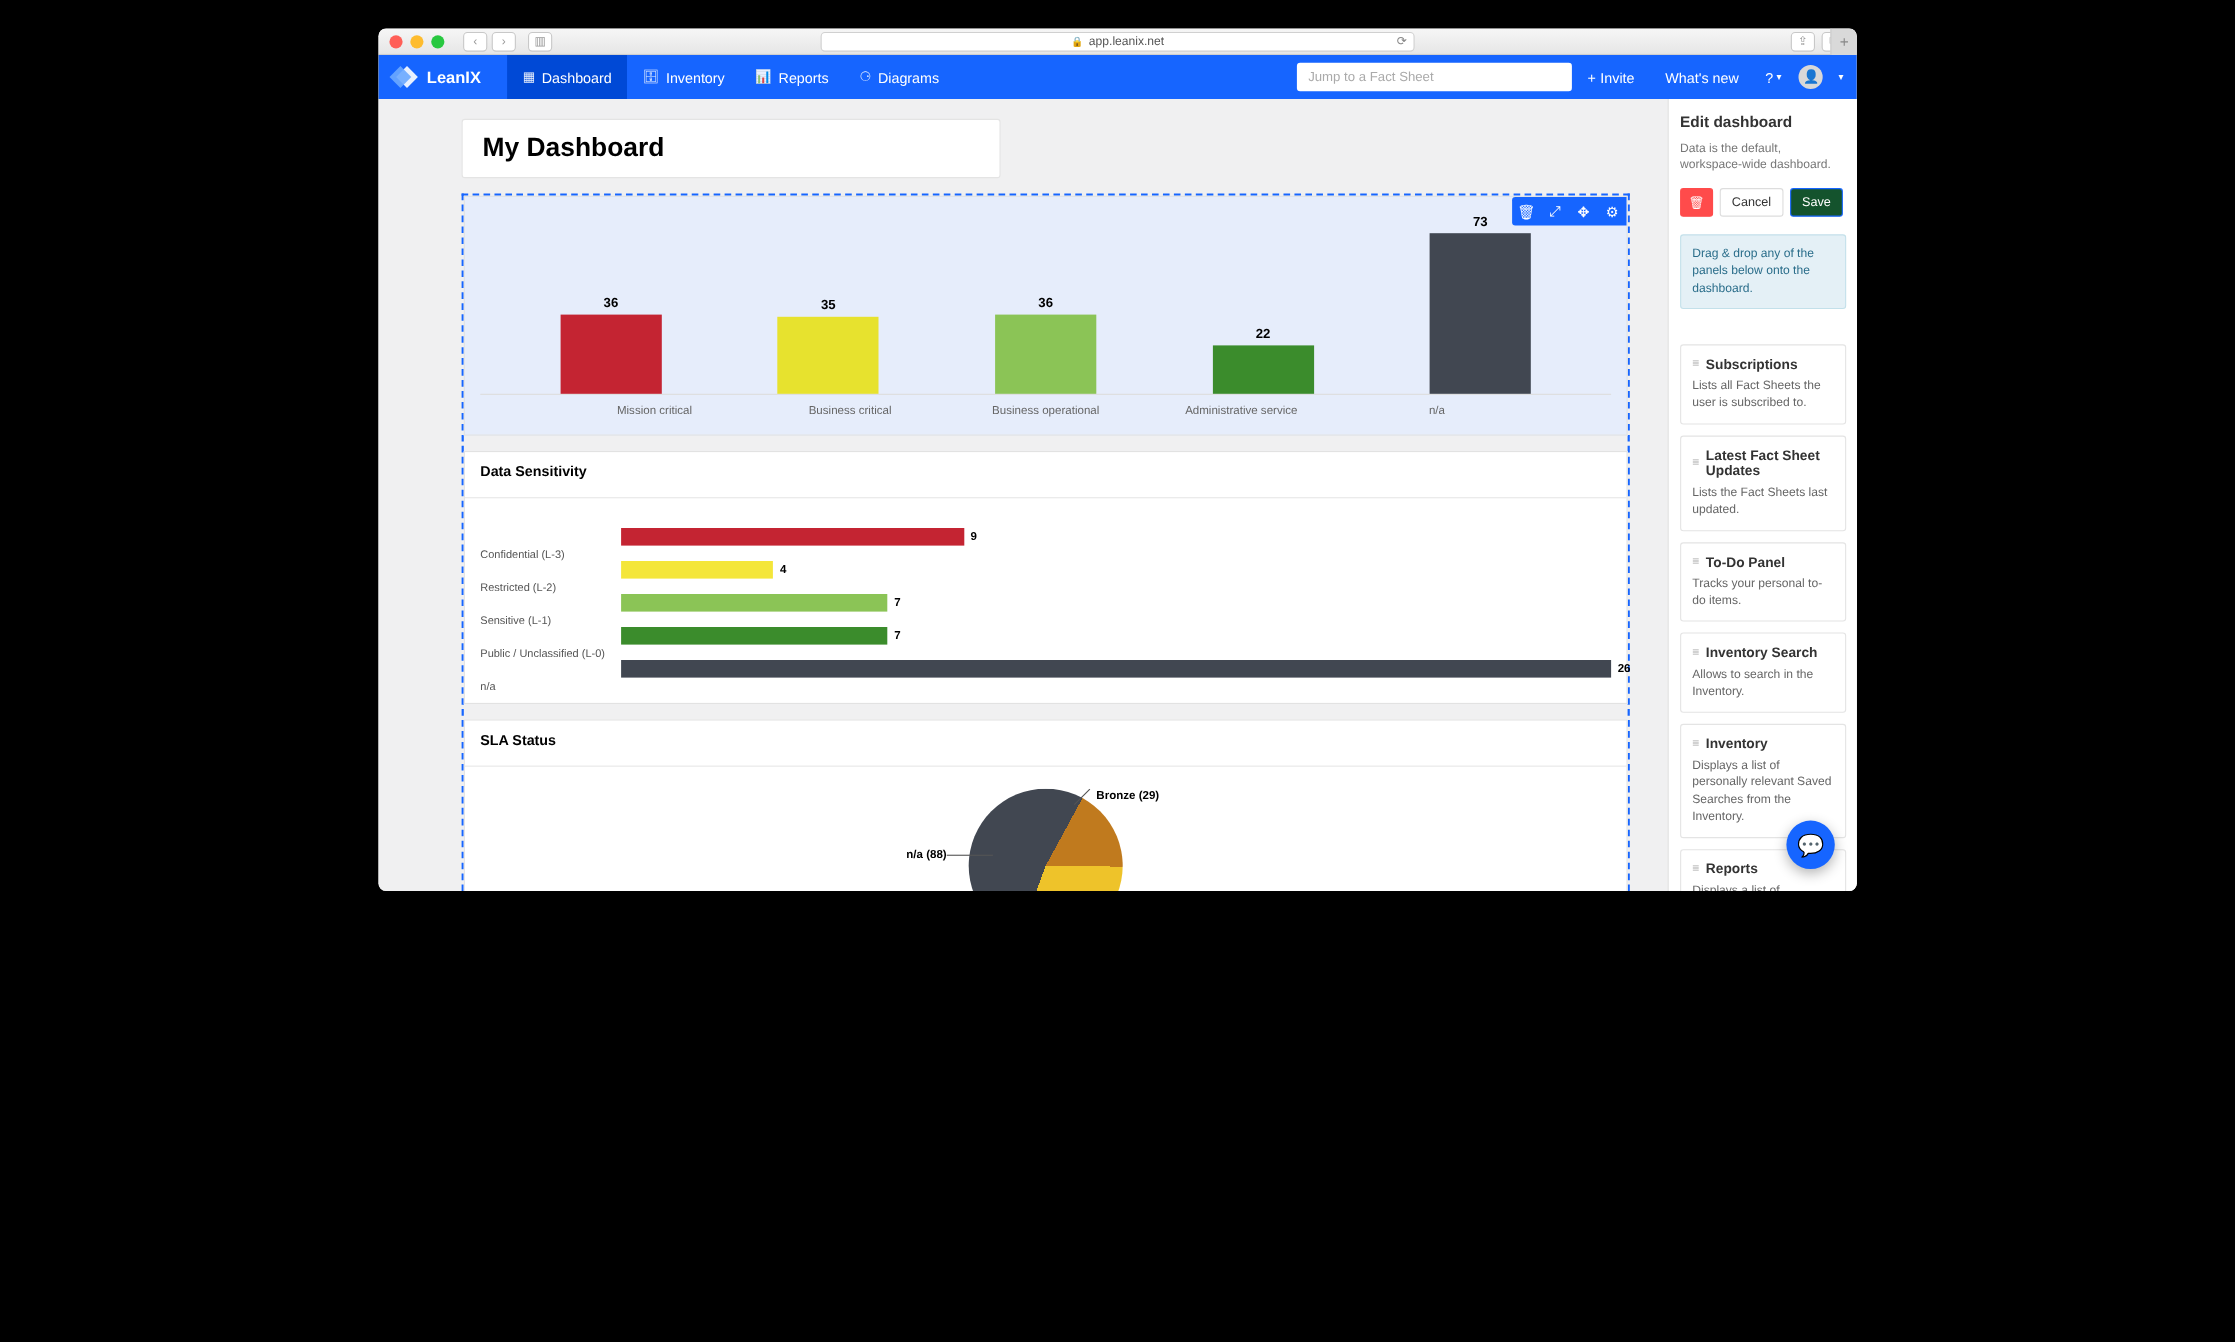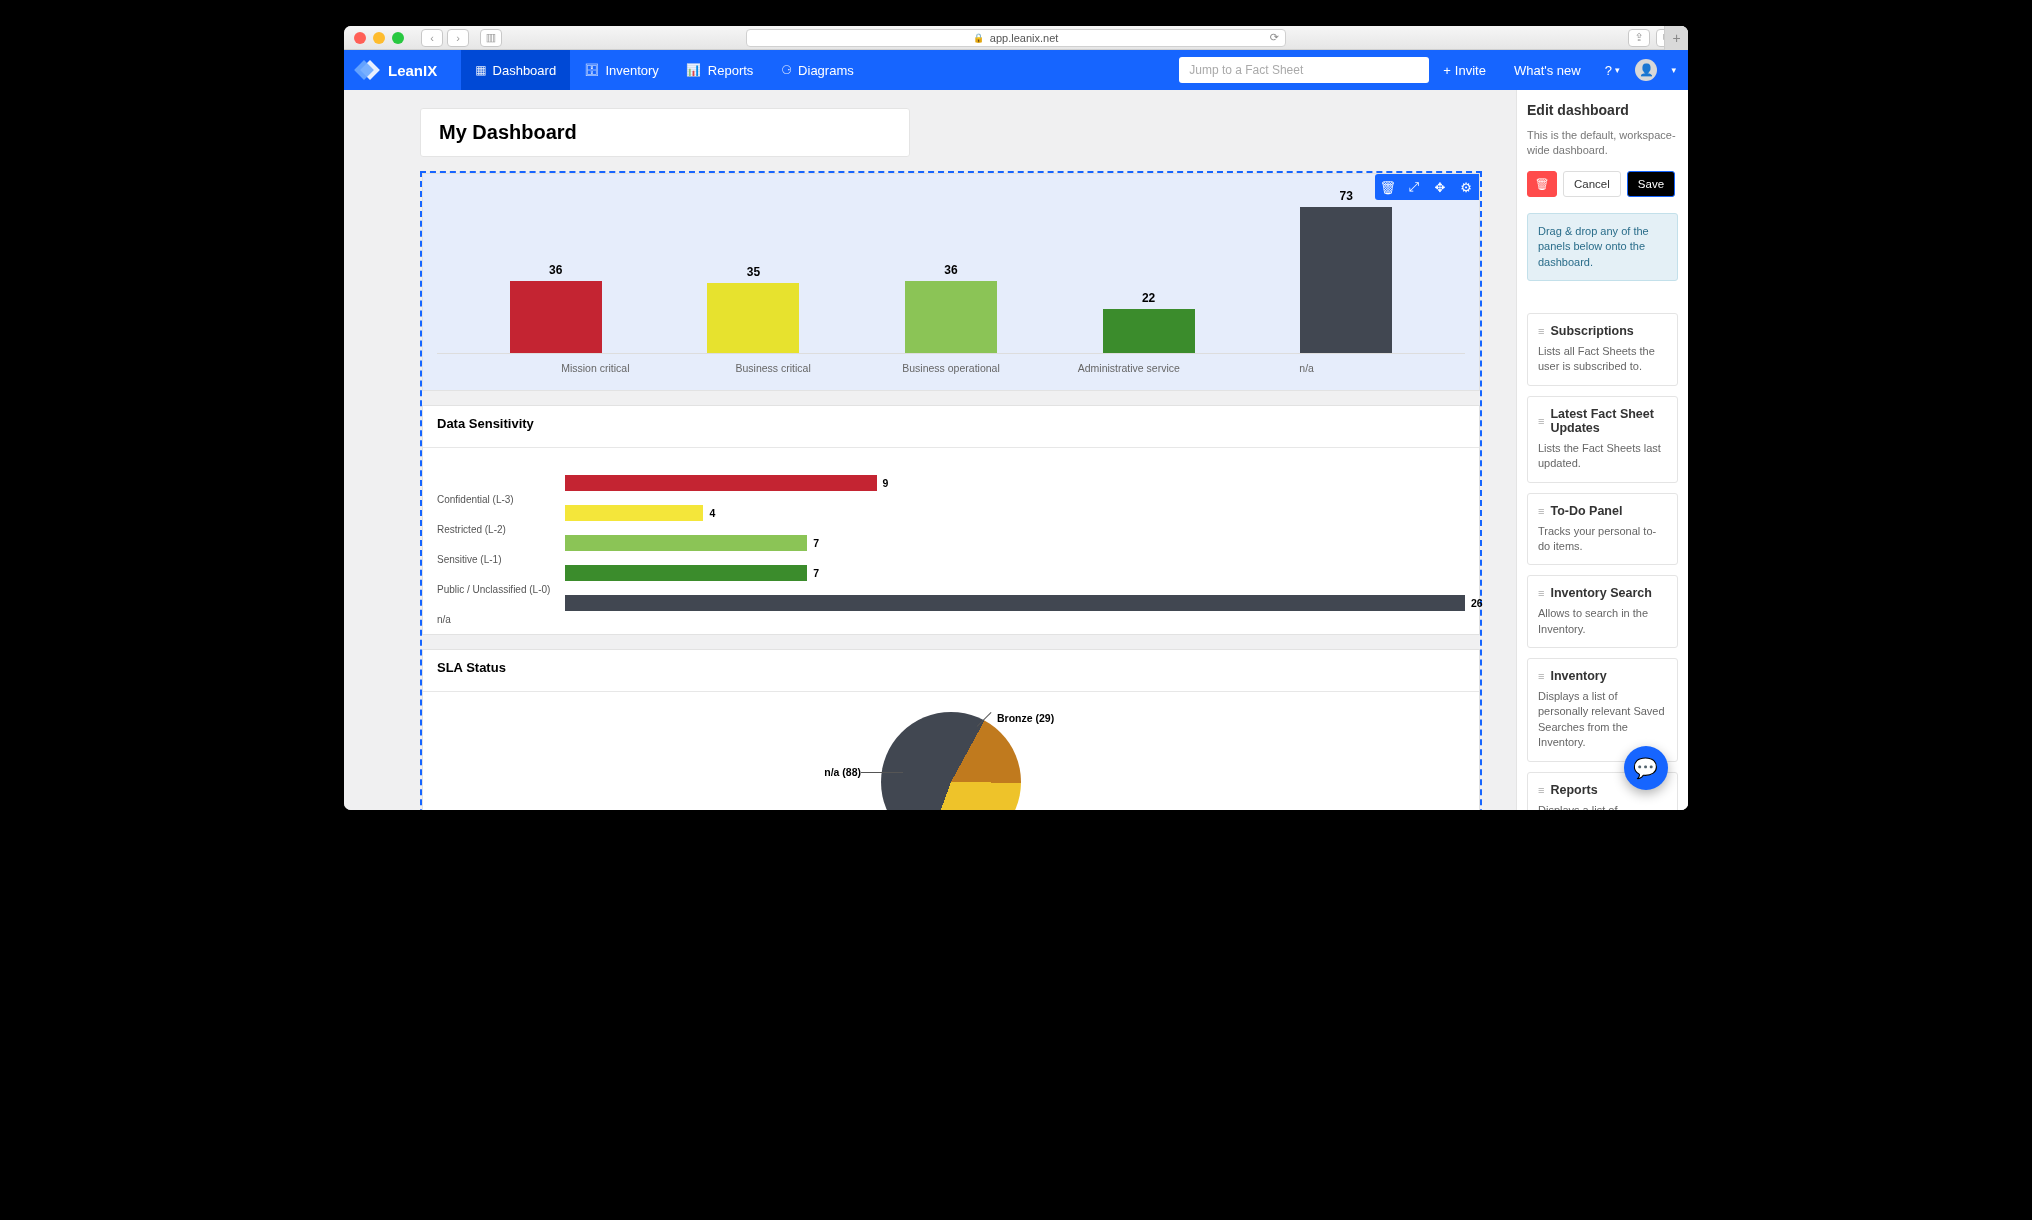--- a/index.html
+++ b/index.html
@@ -37,30 +37,30 @@
 
 
 .body { flex:1; display:flex; overflow:hidden; background:#f0f0f1;}
 .main { flex:1; overflow-y:auto; padding:18px 34px 0 76px;}
 .sidepanel { width:172px; background:#fff; border-left:1px solid #e4e4e4; padding:12px 10px; overflow-y:auto; font-size:11.5px; color:#333;}
 .sp-title{font-weight:700; font-size:14px; margin-bottom:10px;}
 .sp-desc{color:#777; font-size:11px; line-height:1.4; margin-bottom:12px;}
 .sp-actions{display:flex; gap:6px; margin-bottom:16px;}
 .sp-btn{height:26px; border-radius:3px; border:1px solid #ddd; background:#fff; font-size:11.5px; padding:0 10px; cursor:pointer; display:flex; align-items:center; justify-content:center;}
 .sp-btn.del{background:#ff4b4b; border-color:#ff4b4b; color:#fff; width:30px; padding:0;}
-.sp-btn.save{background:#000000; border-color:#1665ff; color:#fff;}
+.sp-btn.save{background:#14532d; border-color:#1665ff; color:#fff;}
 .sp-hint{background:#e4f0f6; border:1px solid #c3e0ea; color:#2a6d8a; padding:10px; border-radius:3px; font-size:11px; line-height:1.4; margin-bottom:32px;}
 .sp-card{border:1px solid #e4e4e4; border-radius:3px; padding:10px; margin-bottom:10px;}
 .sp-card h4{font-size:12.5px; font-weight:700; display:flex; align-items:center; gap:6px; margin-bottom:6px;}
 .sp-card h4 .drag{color:#aaa; font-size:11px;}
 .sp-card p{font-size:11px; color:#666; line-height:1.4;}
 
 
 .dash-title-box{background:#fff; border:1px solid #e4e4e4; border-radius:3px; padding:12px 18px; width:490px; margin-bottom:14px;}
-.dash-title-box h1{font-size:20px; font-weight:700;}
+.dash-title-box h1{font-size:24px; font-weight:700;}
 .dropzone{border:2px dashed #1665ff; padding:0; background:transparent;}
 .widget{background:#fff; border:1px solid #e2e2e2; margin-bottom:14px;}
 .widget.sel{background:#e6edfb; position:relative;}
 .widget-hd{padding:10px 14px; font-weight:700; font-size:13px;}
 .widget.sel .toolbar{position:absolute; top:0; right:0; background:#1665ff; color:#fff; display:flex; height:26px; border-radius:3px 0 0 3px;}
 .widget.sel .toolbar span{width:26px; display:flex; align-items:center; justify-content:center; font-size:13px; cursor:pointer;}
 .widget-body{padding:10px 14px 16px;}
 
 
 .vbar-area{border-bottom:1px solid #ddd; height:170px; display:flex; align-items:flex-end; justify-content:space-around; padding:0 20px;}
@@ -260,21 +260,21 @@
 
             </div>
           </div>
         </div>
 
       </div>
     </div>
 
     <div class="sidepanel">
       <div class="sp-title">Edit dashboard</div>
-      <div class="sp-desc">This is the default, workspace-wide dashboard.</div>
+      <div class="sp-desc">Data is the default, workspace-wide dashboard.</div>
       <div class="sp-actions">
         <div class="sp-btn del">
               <span>🗑</span>
             </div>
         <div class="sp-btn">Cancel</div>
         <div class="sp-btn save">Save</div>
       </div>
       <div class="sp-hint">Drag &amp; drop any of the panels below onto the dashboard.</div>
       <div id="sp-cards">
             <div class="sp-card">

